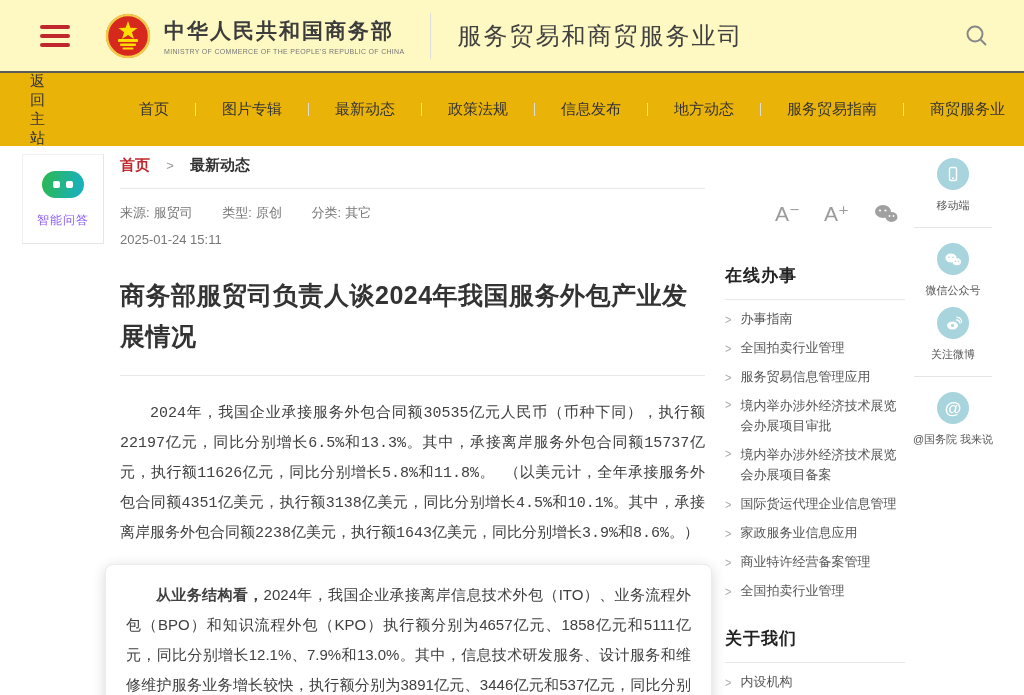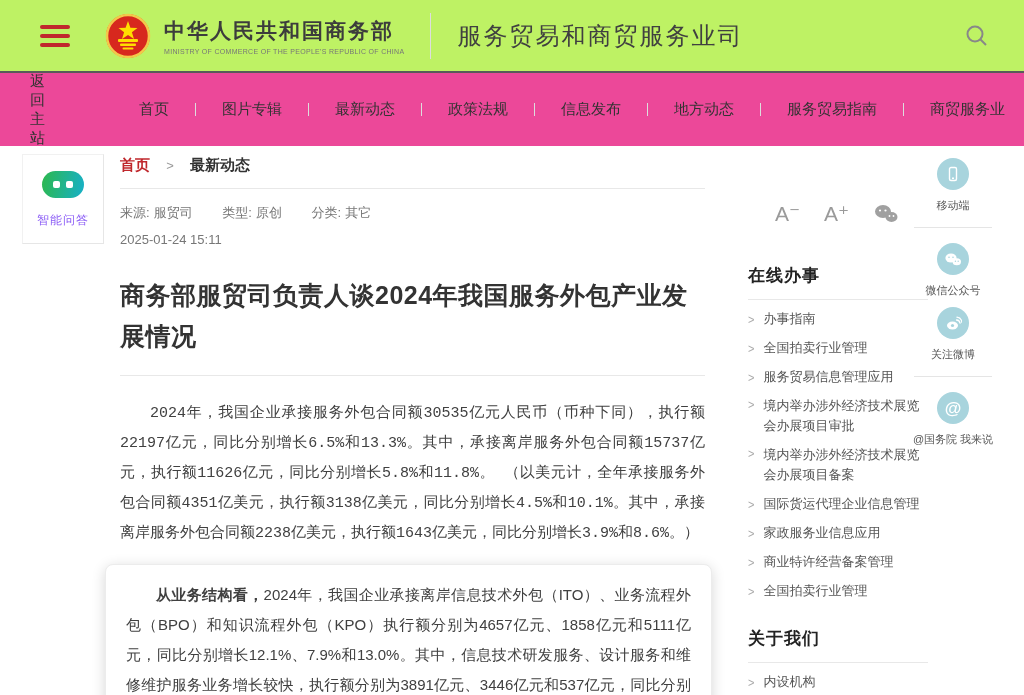--- a/index.html
+++ b/index.html
@@ -1,34 +1,34 @@
 <!DOCTYPE html>
 <html><head>
 <meta charset="utf-8">
 <style>
   html,body{margin:0;padding:0;}
   body{width:1024px;height:695px;overflow:hidden;background:#fff;color:#333;
        font-family:"Liberation Sans","DejaVu Sans",sans-serif;}
 
   
-  .header{height:71px;display:flex;align-items:center;background:#bef264;}
+  .header{height:71px;display:flex;align-items:center;background:#fef9c3;}
   .hamburger{margin-left:40px;cursor:pointer;}
   .hamburger i{display:block;width:30px;height:4px;background:#c0282d;border-radius:2px;margin:5px 0;}
   .logo{display:flex;align-items:center;margin-left:34px;}
   .emblem{width:48px;height:48px;flex:0 0 auto;}
   .logo-text{margin-left:12px;}
   .logo-cn{font-size:21px;font-weight:bold;letter-spacing:2px;color:#3c3c3c;}
   .logo-en{font-size:7px;color:#777;letter-spacing:.3px;margin-top:3px;}
   .hdr-div{width:1px;height:46px;background:#ddd;margin:0 26px;}
   .dept{font-size:24px;color:#404040;letter-spacing:2px;}
   .search{margin-left:auto;margin-right:34px;cursor:pointer;display:flex;}
   .header-line{height:2px;background:#5a5a5a;}
 
   
-  .nav{height:73px;display:flex;align-items:center;font-size:15px;color:#333;background:#ec4899;}
+  .nav{height:73px;display:flex;align-items:center;font-size:15px;color:#333;background:#eab308;}
   .nav-back{margin-left:30px;cursor:pointer;}
   .nav-sep-tall{width:1px;height:34px;background:#ccc;margin-left:40px;}
   .nav-items{display:flex;align-items:center;margin-left:28px;}
   .nav-item{padding:0 26px;cursor:pointer;white-space:nowrap;}
   .nav-sep{width:1px;height:13px;background:#ddd;}
 
   
   .main{position:relative;height:549px;overflow:hidden;}
 
   
@@ -57,21 +57,21 @@
   .article-title{margin-top:28px;font-size:25px;font-weight:bold;color:#333;line-height:1.65;letter-spacing:.5px;}
   .divider2{height:1px;background:#e8e8e8;margin-top:17px;}
   .para{font-size:15px;line-height:30px;color:#404040;text-align:justify;margin:0;}
   .p1{margin-top:23px;text-indent:2em;font-family:Liberation Mono, monospace;}
   .lead{font-weight:bold;}
   .hl-box{margin:15px -7px 0 -15px;padding:15px 20px;background:#fff;border:1px solid #ececec;border-radius:8px;
           box-shadow:0 3px 14px rgba(0,0,0,.16);}
   .hl-box p{margin:0;font-size:15px;line-height:30px;color:#404040;text-align:justify;text-indent:2em;}
 
   
-  .side{position:absolute;left:748px;top:118px;width:180px;}
+  .side{position:absolute;left:725px;top:118px;width:180px;}
   .side-title{font-size:17px;font-weight:bold;color:#222;padding-bottom:12px;border-bottom:1px solid #e8e8e8;letter-spacing:1px;}
   .side-list{list-style:none;margin:6px 0 0;padding:0;font-size:13px;color:#555;}
   .side-list li{display:flex;margin-top:9px;line-height:20px;cursor:pointer;}
   .side-list .arr{color:#aaa;margin-right:9px;font-size:11px;flex:0 0 auto;transform:scaleY(1.2);}
   .about{margin-top:26px;}
 
   
   .social{position:absolute;left:910px;top:12px;width:86px;text-align:center;font-size:11px;color:#555;}
   .soc-item{margin-bottom:9px;cursor:pointer;}
   .soc-circle{width:32px;height:32px;border-radius:50%;background:#a8d4dd;margin:0 auto 8px;

